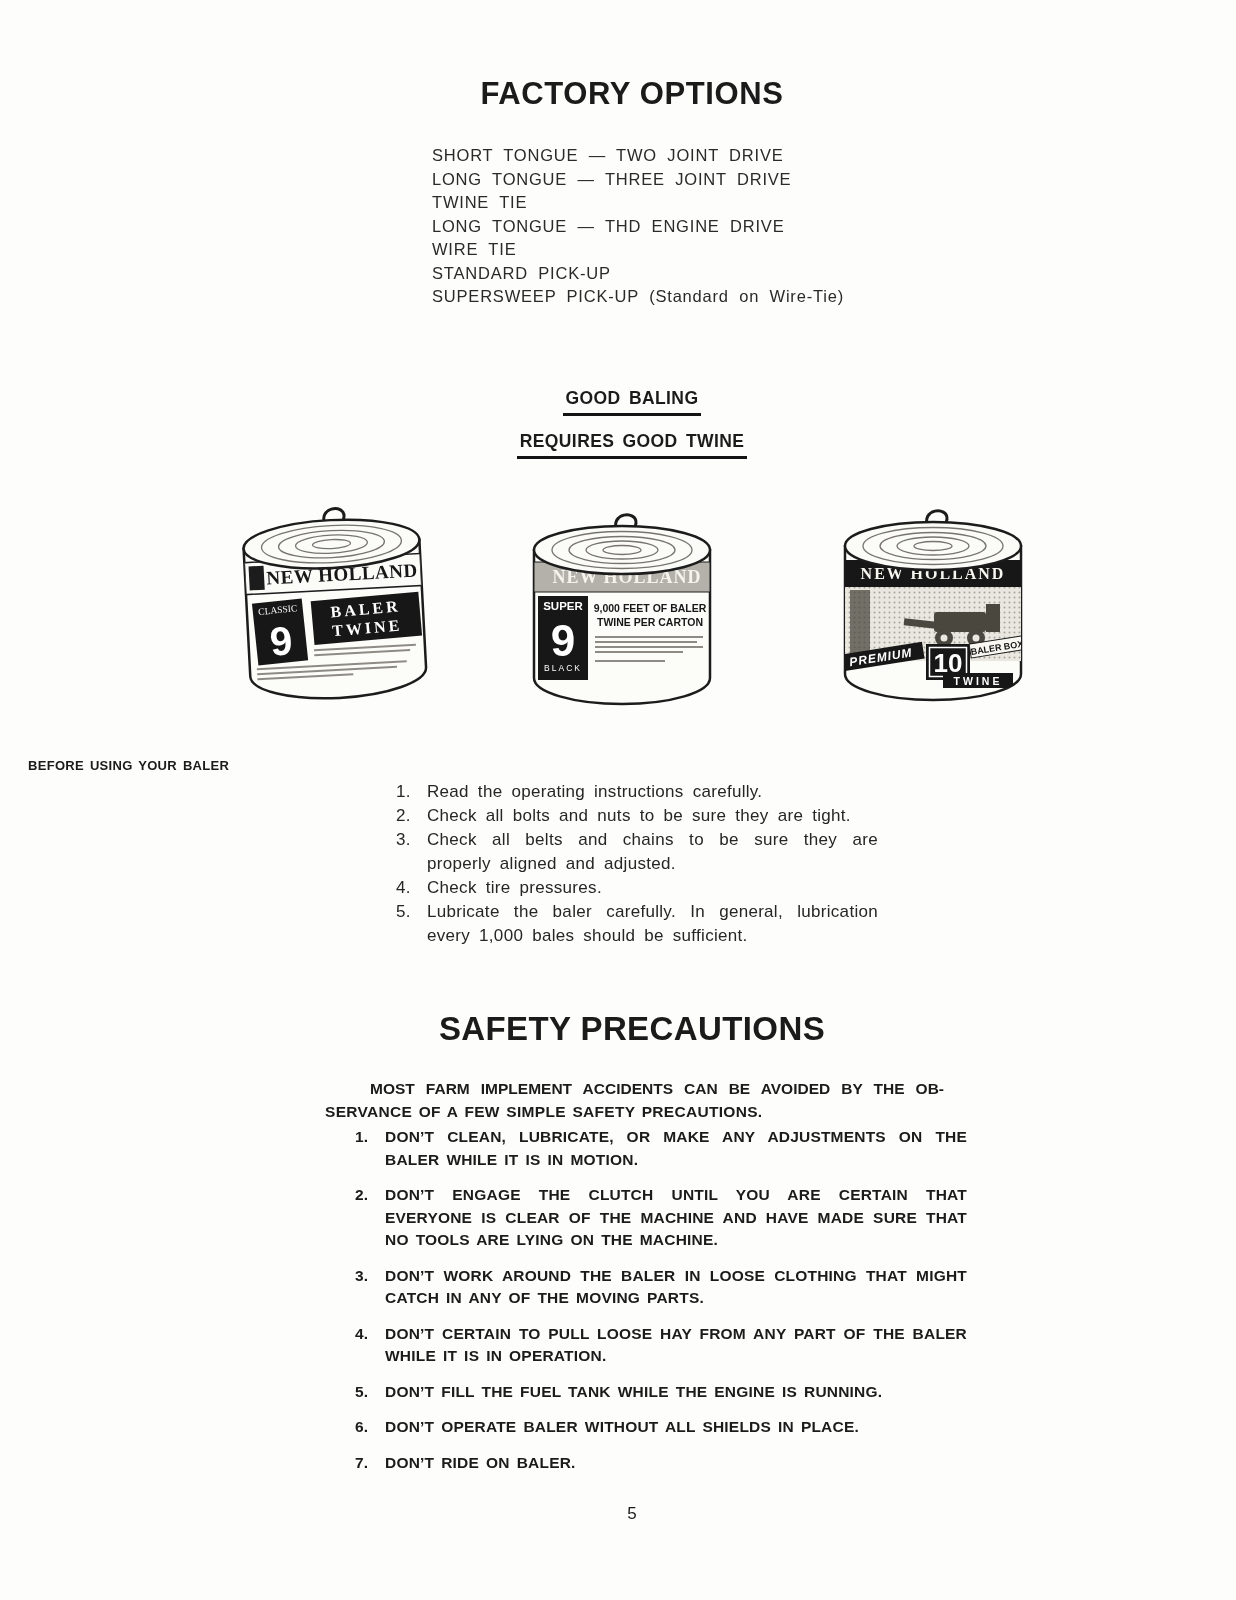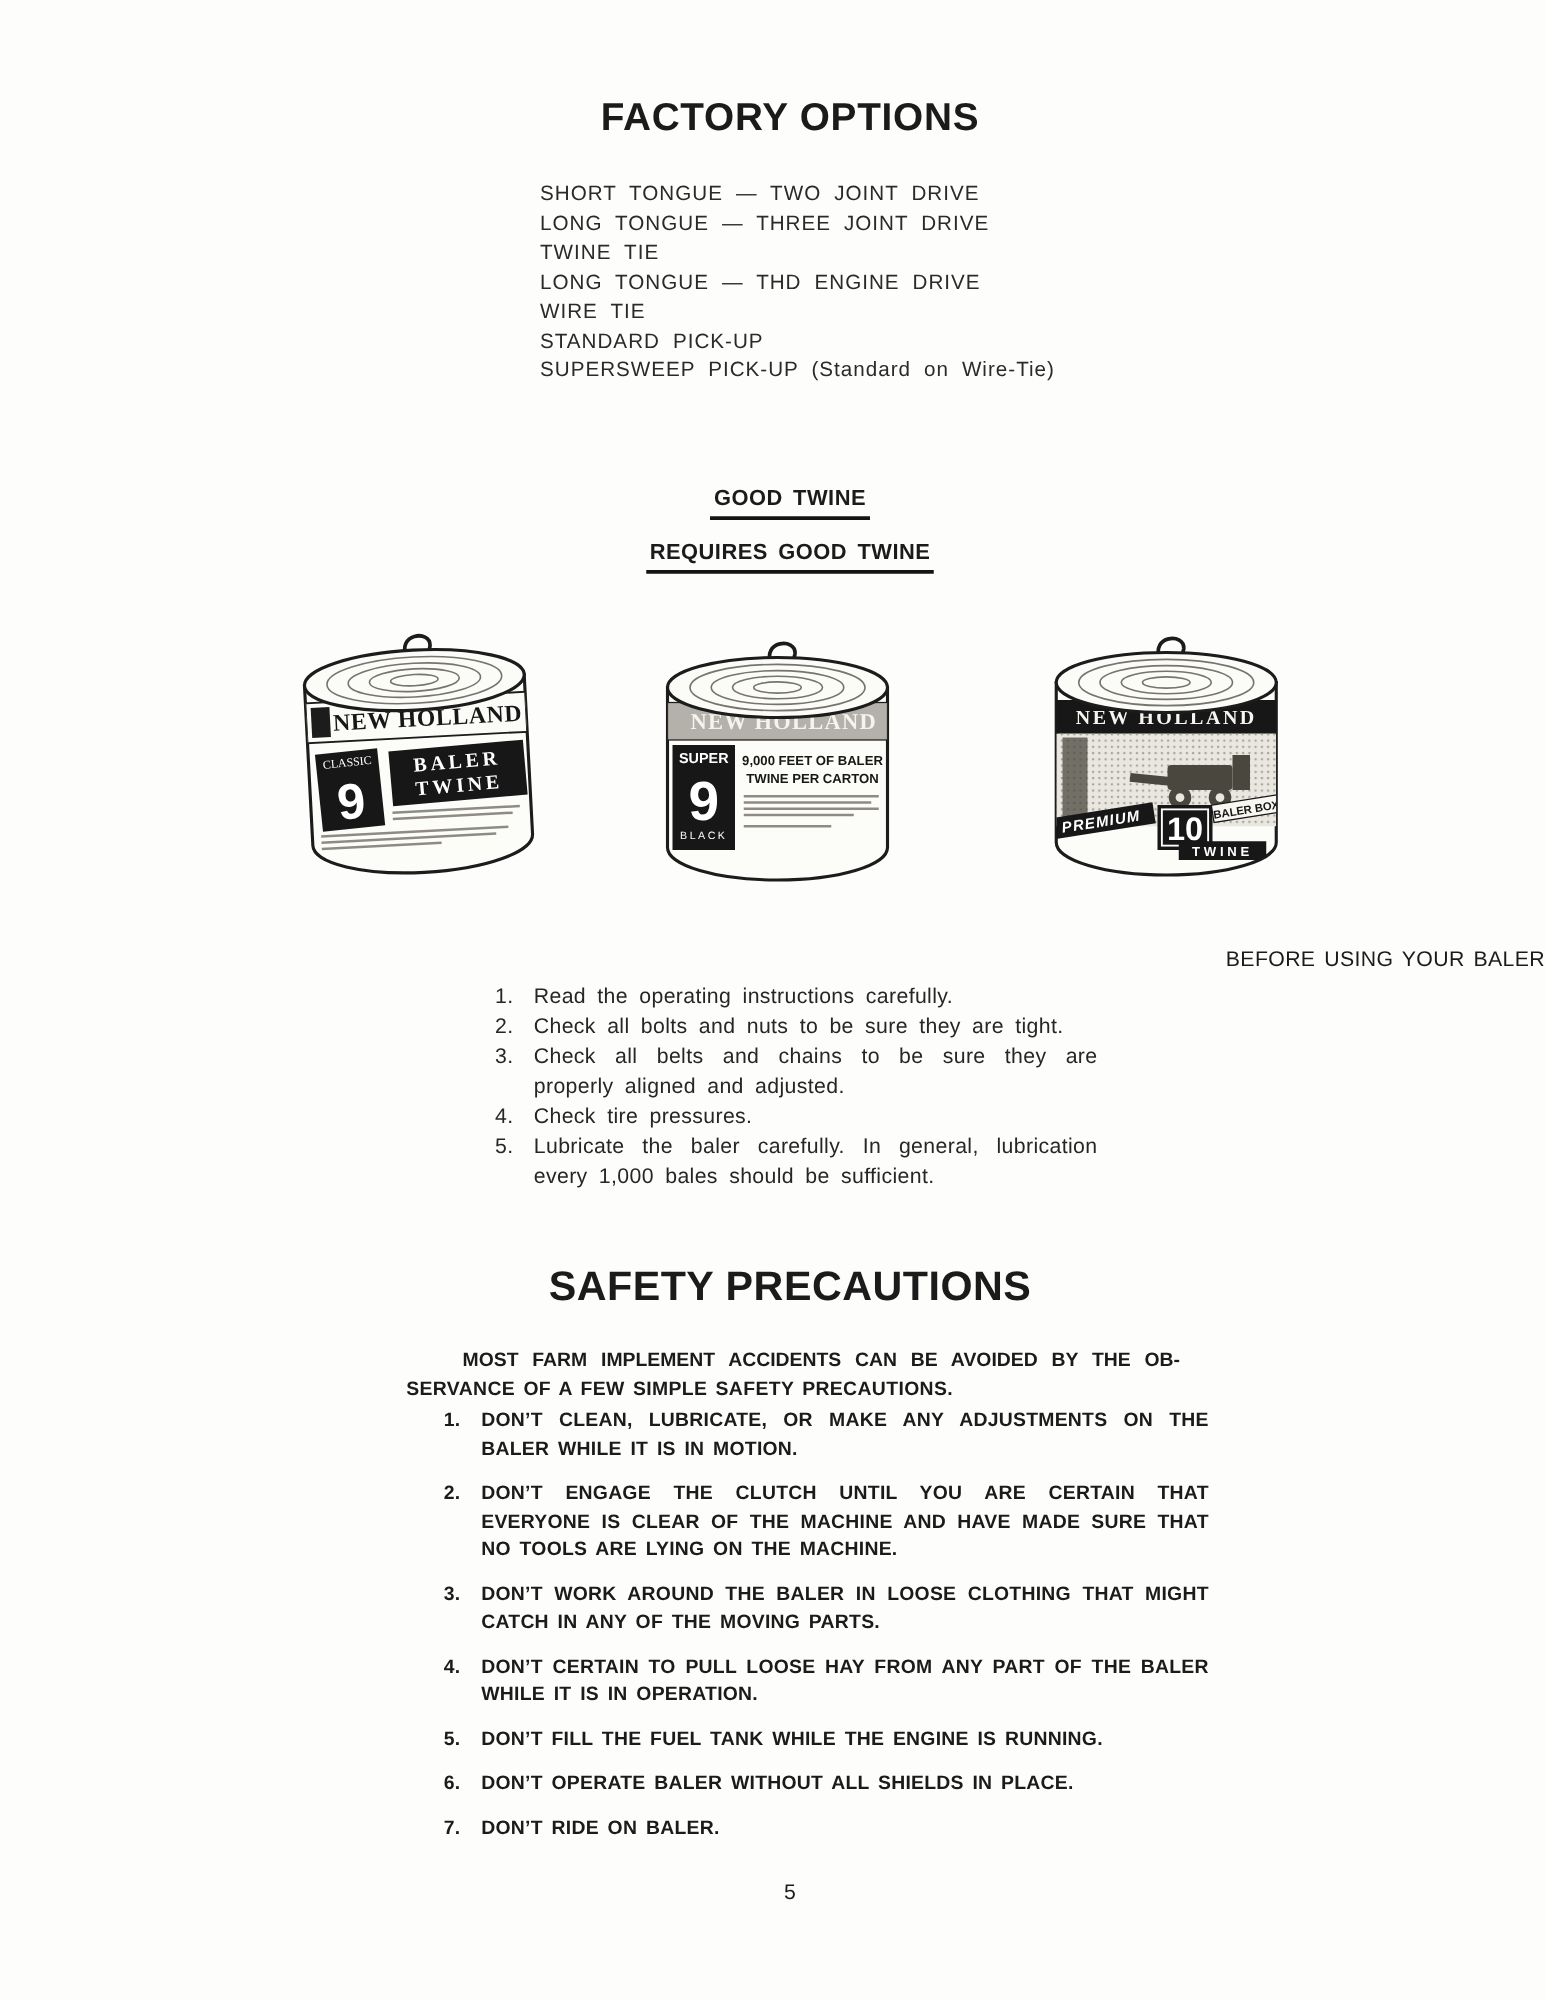--- a/index.html
+++ b/index.html
@@ -23,21 +23,21 @@
   .good-twine .gt-line{margin-bottom:15px;}
   .good-twine .gt-text{display:inline-block;padding:0 3px 4px;border-bottom:3px solid #141414;}
 
   .spools-row{position:absolute;top:498px;left:0;width:1236px;height:245px;}
   .spool{position:absolute;}
   .spool1{left:240px;top:6px;transform:rotate(-3deg);}
   .spool2{left:527px;top:12px;}
   .spool3{left:838px;top:8px;}
 
   .before-using{position:absolute;top:758px;left:0;width:1236px;}
-  .bu-title{text-align:right;font-size:17px;font-weight:normal;margin:0 0 7px 28px;letter-spacing:.3px;word-spacing:2px;}
+  .bu-title{text-align:left;font-size:13px;font-weight:bold;margin:0 0 7px 28px;letter-spacing:.3px;word-spacing:2px;}
   .bu-list{margin:0;padding:0;list-style:none;width:482px;margin-left:396px;font-size:17px;line-height:24px;letter-spacing:.3px;color:#262626;}
   .bu-list li{display:flex;}
   .bu-num{width:31px;flex:none;}
   .bu-text{flex:1;text-align:justify;word-spacing:4px;}
 
   .safety-title{top:1010px;font-size:33px;font-weight:bold;letter-spacing:.4px;margin:0;}
 
   .safety-intro{position:absolute;top:1062px;left:310px;width:622px;font-weight:bold;font-size:15.5px;line-height:23px;margin:15px;}
   .intro-l1{display:block;margin-left:45px;width:574px;text-align:justify;text-align-last:justify;word-spacing:2px;}
   .intro-l2{display:block;word-spacing:2px;letter-spacing:.3px;}
@@ -61,21 +61,21 @@
     <li>SHORT TONGUE — TWO JOINT DRIVE</li>
     <li>LONG TONGUE — THREE JOINT DRIVE</li>
     <li>TWINE TIE</li>
     <li>LONG TONGUE — THD ENGINE DRIVE</li>
     <li>WIRE TIE</li>
     <li>STANDARD PICK-UP</li>
     <li>SUPERSWEEP PICK-UP (Standard on Wire-Tie)</li>
   </ul>
 
   <div class="centered good-twine">
-    <div class="gt-line"><span class="gt-text">GOOD TWINE</span></div>
+    <div class="gt-line"><span class="gt-text">GOOD BALING</span></div>
     <div class="gt-line"><span class="gt-text">REQUIRES GOOD TWINE</span></div>
   </div>
 
   <div class="spools-row">
 
     <svg class="spool spool1" width="190" height="215" viewBox="0 0 190 215">
       <defs>
         <clipPath id="body1">
             <path d="M7 40 L7 168 A88 26 0 0 0 183 168 L183 40 Z"></path>
           </clipPath>

